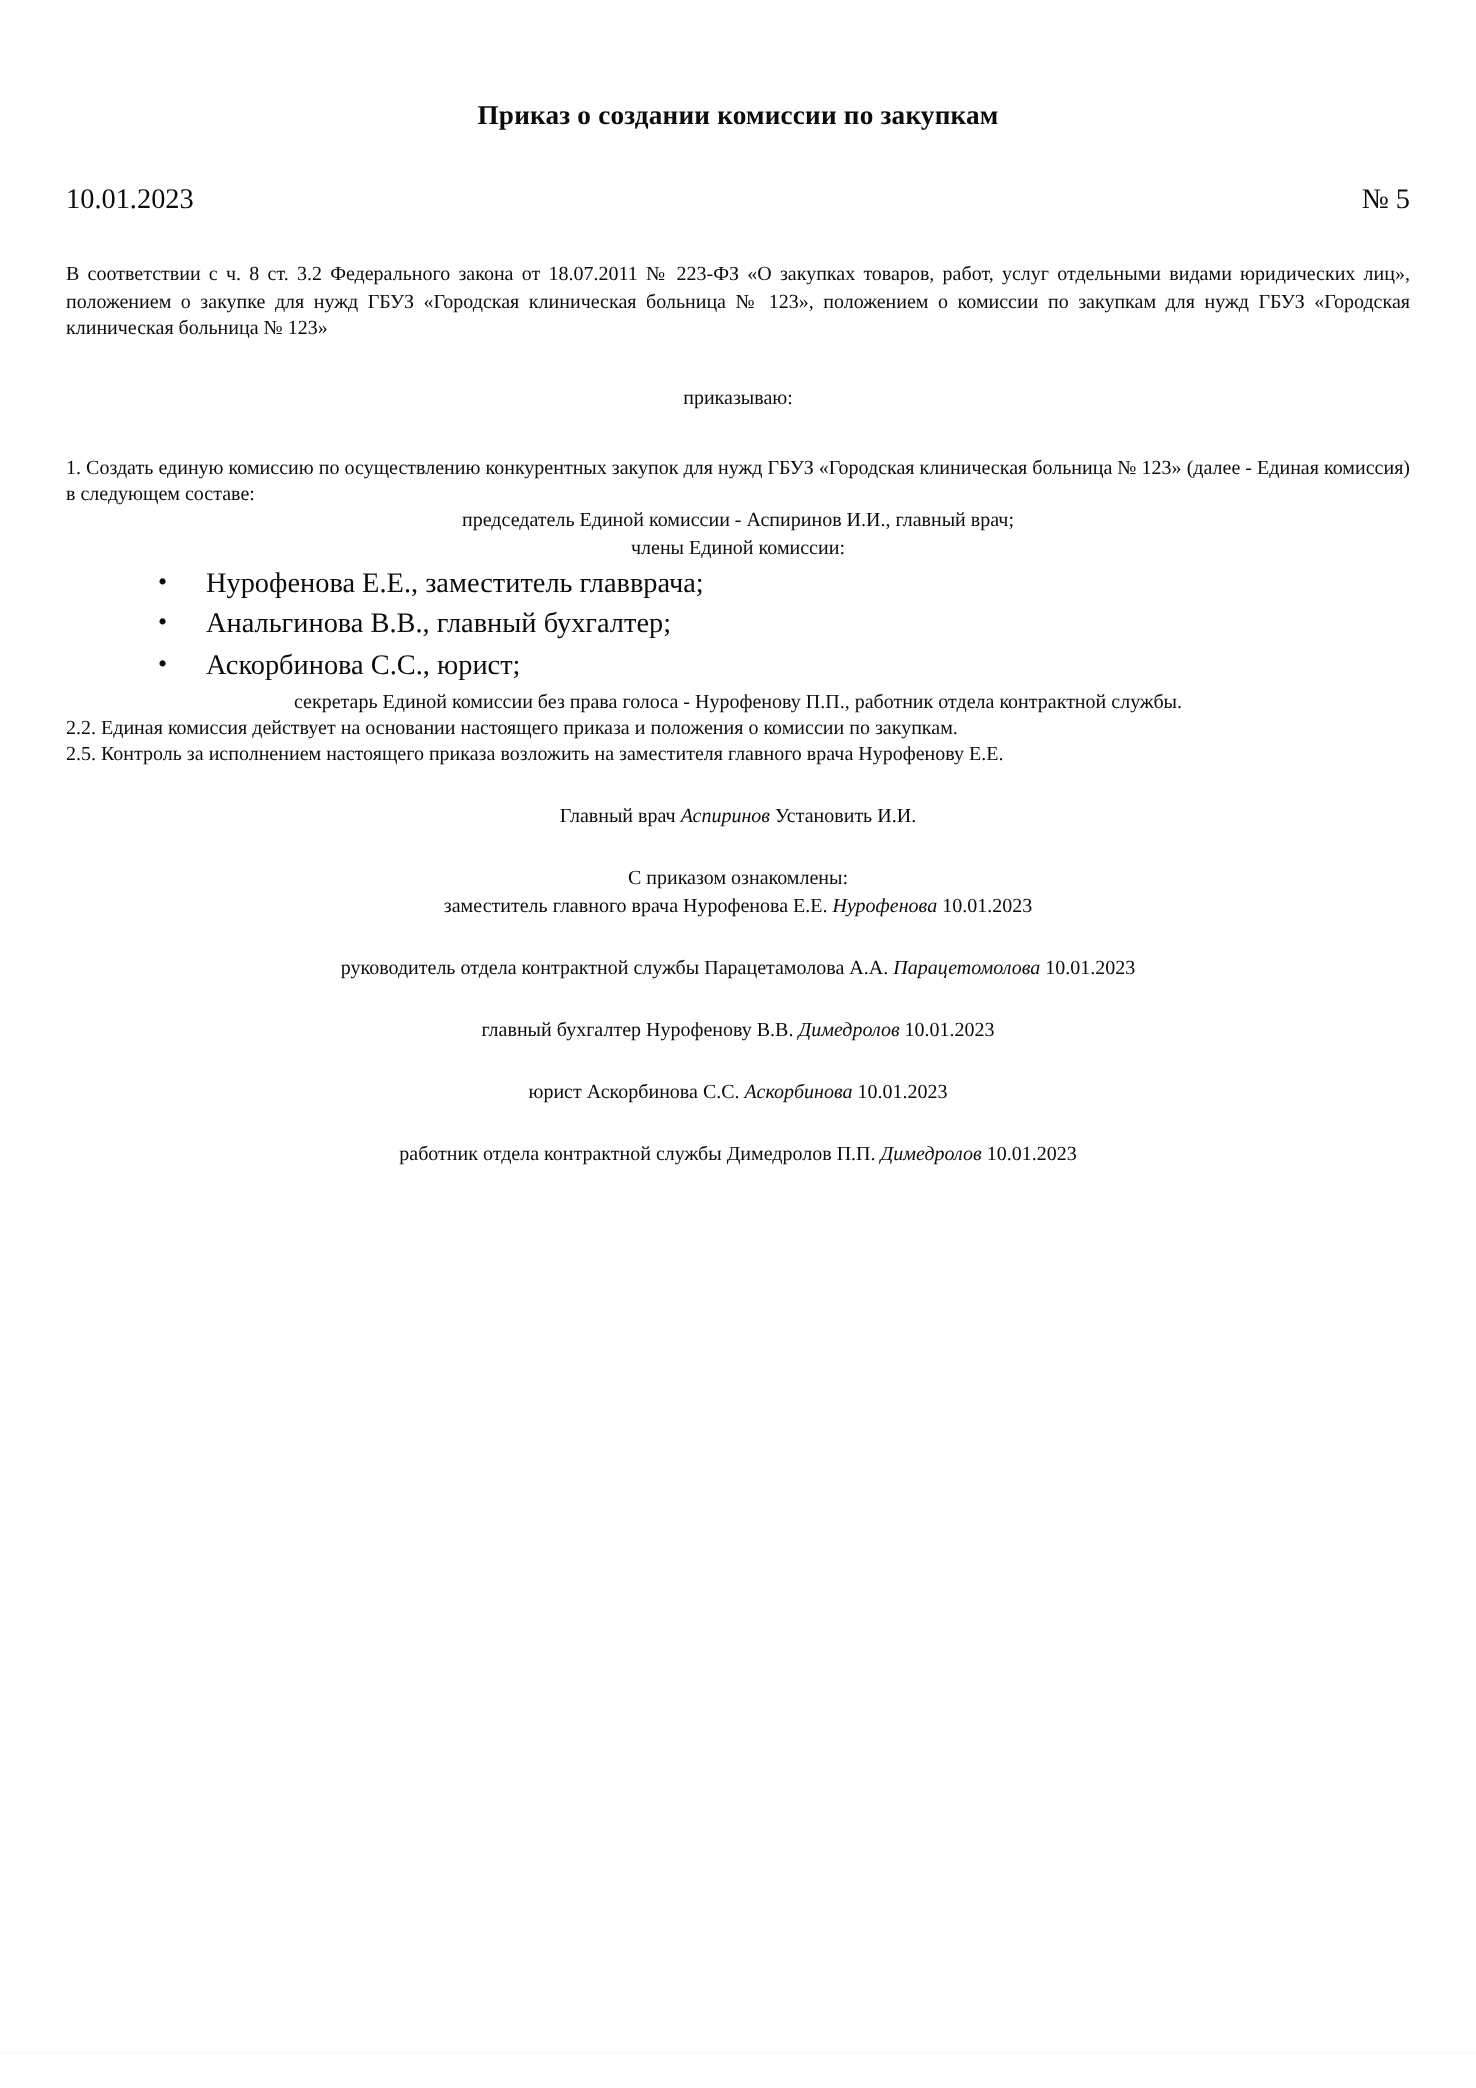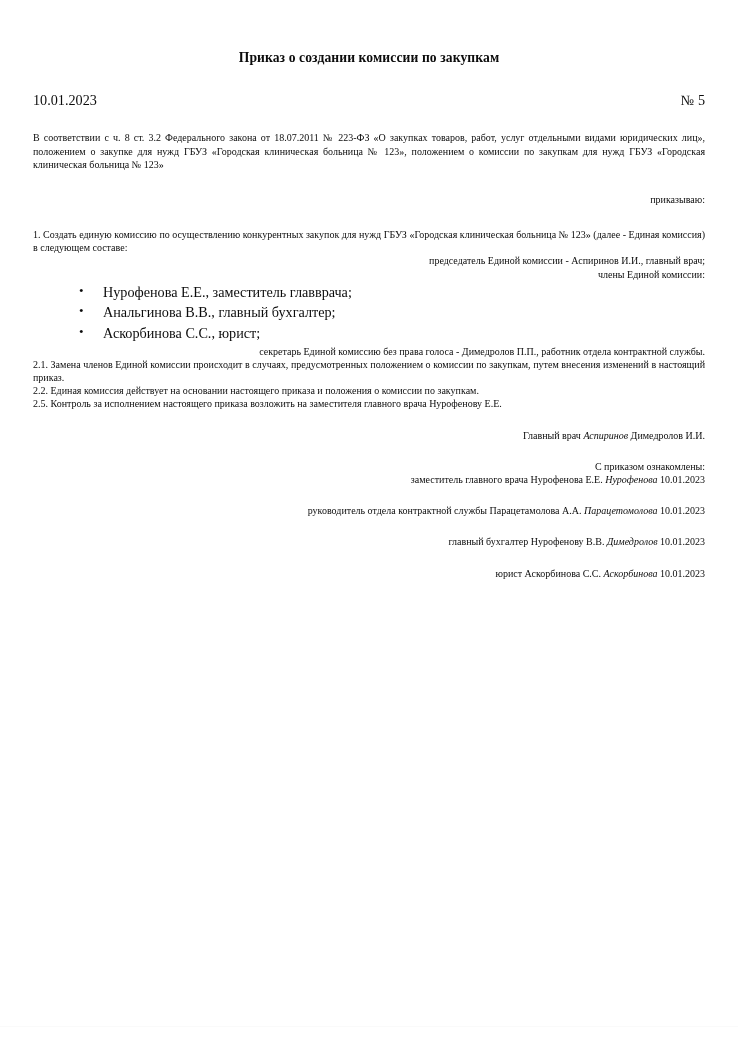--- a/index.html
+++ b/index.html
@@ -65,21 +65,21 @@
   .meta-date { white-space: nowrap; }
   .meta-number { white-space: nowrap; }
 
   p.para {
     font-size: 10px;
     line-height: 1.32;
     margin: 0;
     text-align: justify;
     text-justify: inter-word;
   }
-  p.para.left { text-align: right; }
+  p.para.left { text-align: center; }
 
   .gap-22 { height: 22px; }
   .gap-18 { height: 18px; }
 
   ul.members {
     margin: 1px 0 1px 0;
     padding-left: 46px;
     list-style: none;
   }
   ul.members li {
@@ -138,29 +138,28 @@
       <li>
         <span class="bullet">•</span>
         <span>Анальгинова В.В., главный бухгалтер;</span>
       </li>
       <li>
         <span class="bullet">•</span>
         <span>Аскорбинова С.С., юрист;</span>
       </li>
     </ul>
 
-    <p class="para left">секретарь Единой комиссию без права голоса - Димедролов П.П., работник отдела контрактной службы.</p>
-    <p class="para">2.1. Замена членов Единой комиссии происходит в случаях, предусмотренных положением о комиссии по закупкам, путем внесения изменений в настоящий приказ.</p>
+    <p class="para left">секретарь Единой комиссии без права голоса - Нурофенову П.П., работник отдела контрактной службы.</p>
     <p class="para">2.2. Единая комиссия действует на основании настоящего приказа и положения о комиссии по закупкам.</p>
     <p class="para">2.5. Контроль за исполнением настоящего приказа возложить на заместителя главного врача Нурофенову Е.Е.</p>
 
     <div class="gap-18"></div>
 
     <p class="para left">
-      <span>Главный врач</span><span>&nbsp;</span><span class="sig">Аспиринов</span><span>&nbsp;</span><span>Димедролов И.И.</span>
+      <span>Главный врач</span><span>&nbsp;</span><span class="sig">Аспиринов</span><span>&nbsp;</span><span>Установить И.И.</span>
     </p>
 
     <div class="gap-18"></div>
 
     <p class="para left">С приказом ознакомлены:</p>
 
     <p class="para left">
       <span>заместитель главного врача Нурофенова Е.Е.</span><span>&nbsp;</span><span class="sig">Нурофенова</span><span>&nbsp;</span><span>10.01.2023</span>
     </p>
 
@@ -177,15 +176,18 @@
     </p>
 
     <div class="gap-18"></div>
 
     <p class="para left">
       <span>юрист Аскорбинова С.С.</span><span>&nbsp;</span><span class="sig">Аскорбинова</span><span>&nbsp;</span><span>10.01.2023</span>
     </p>
 
     <div class="gap-18"></div>
 
+    <p class="para left">
+      <span>работник отдела контрактной службы Димедролов П.П.</span><span>&nbsp;</span><span class="sig">Димедролов</span><span>&nbsp;</span><span>10.01.2023</span>
+    </p>
 
   </div>
 </div>
 
 </body></html>

